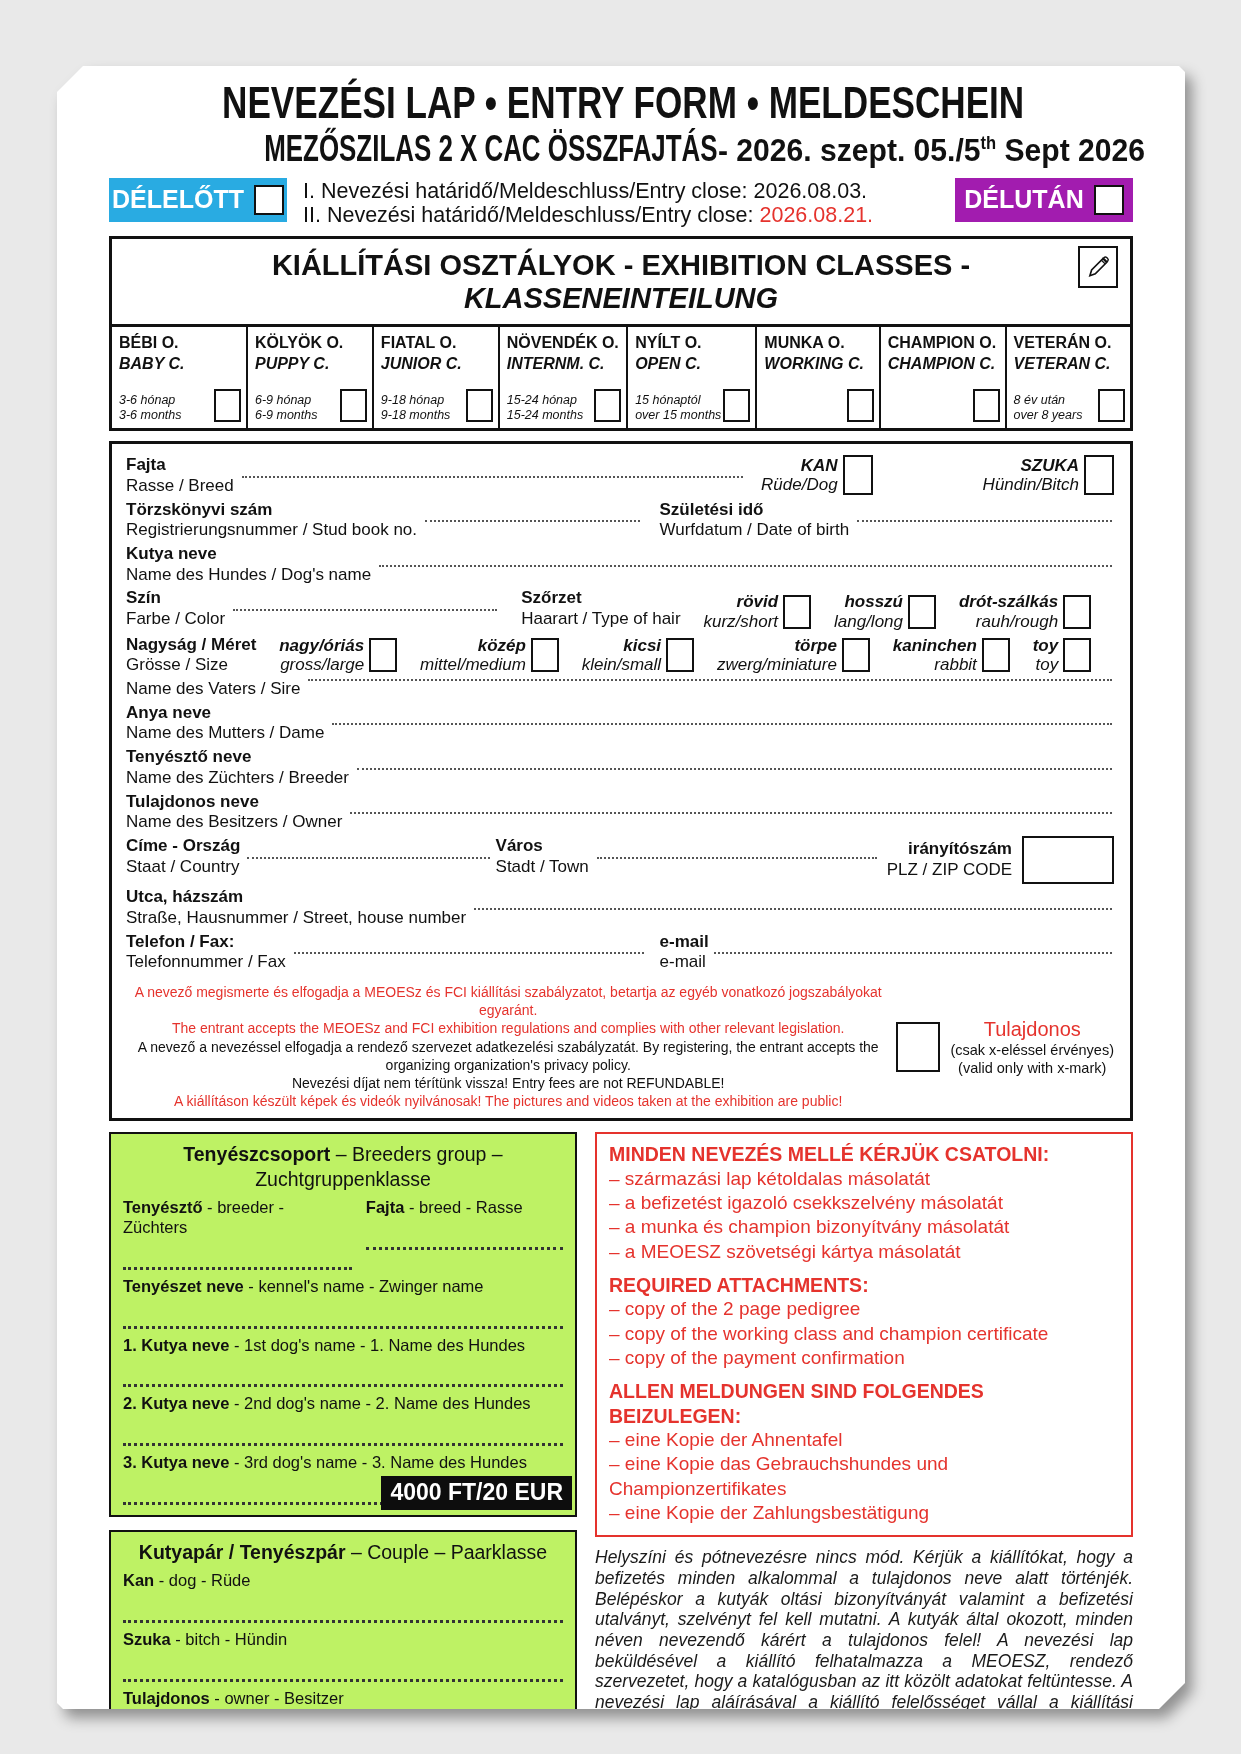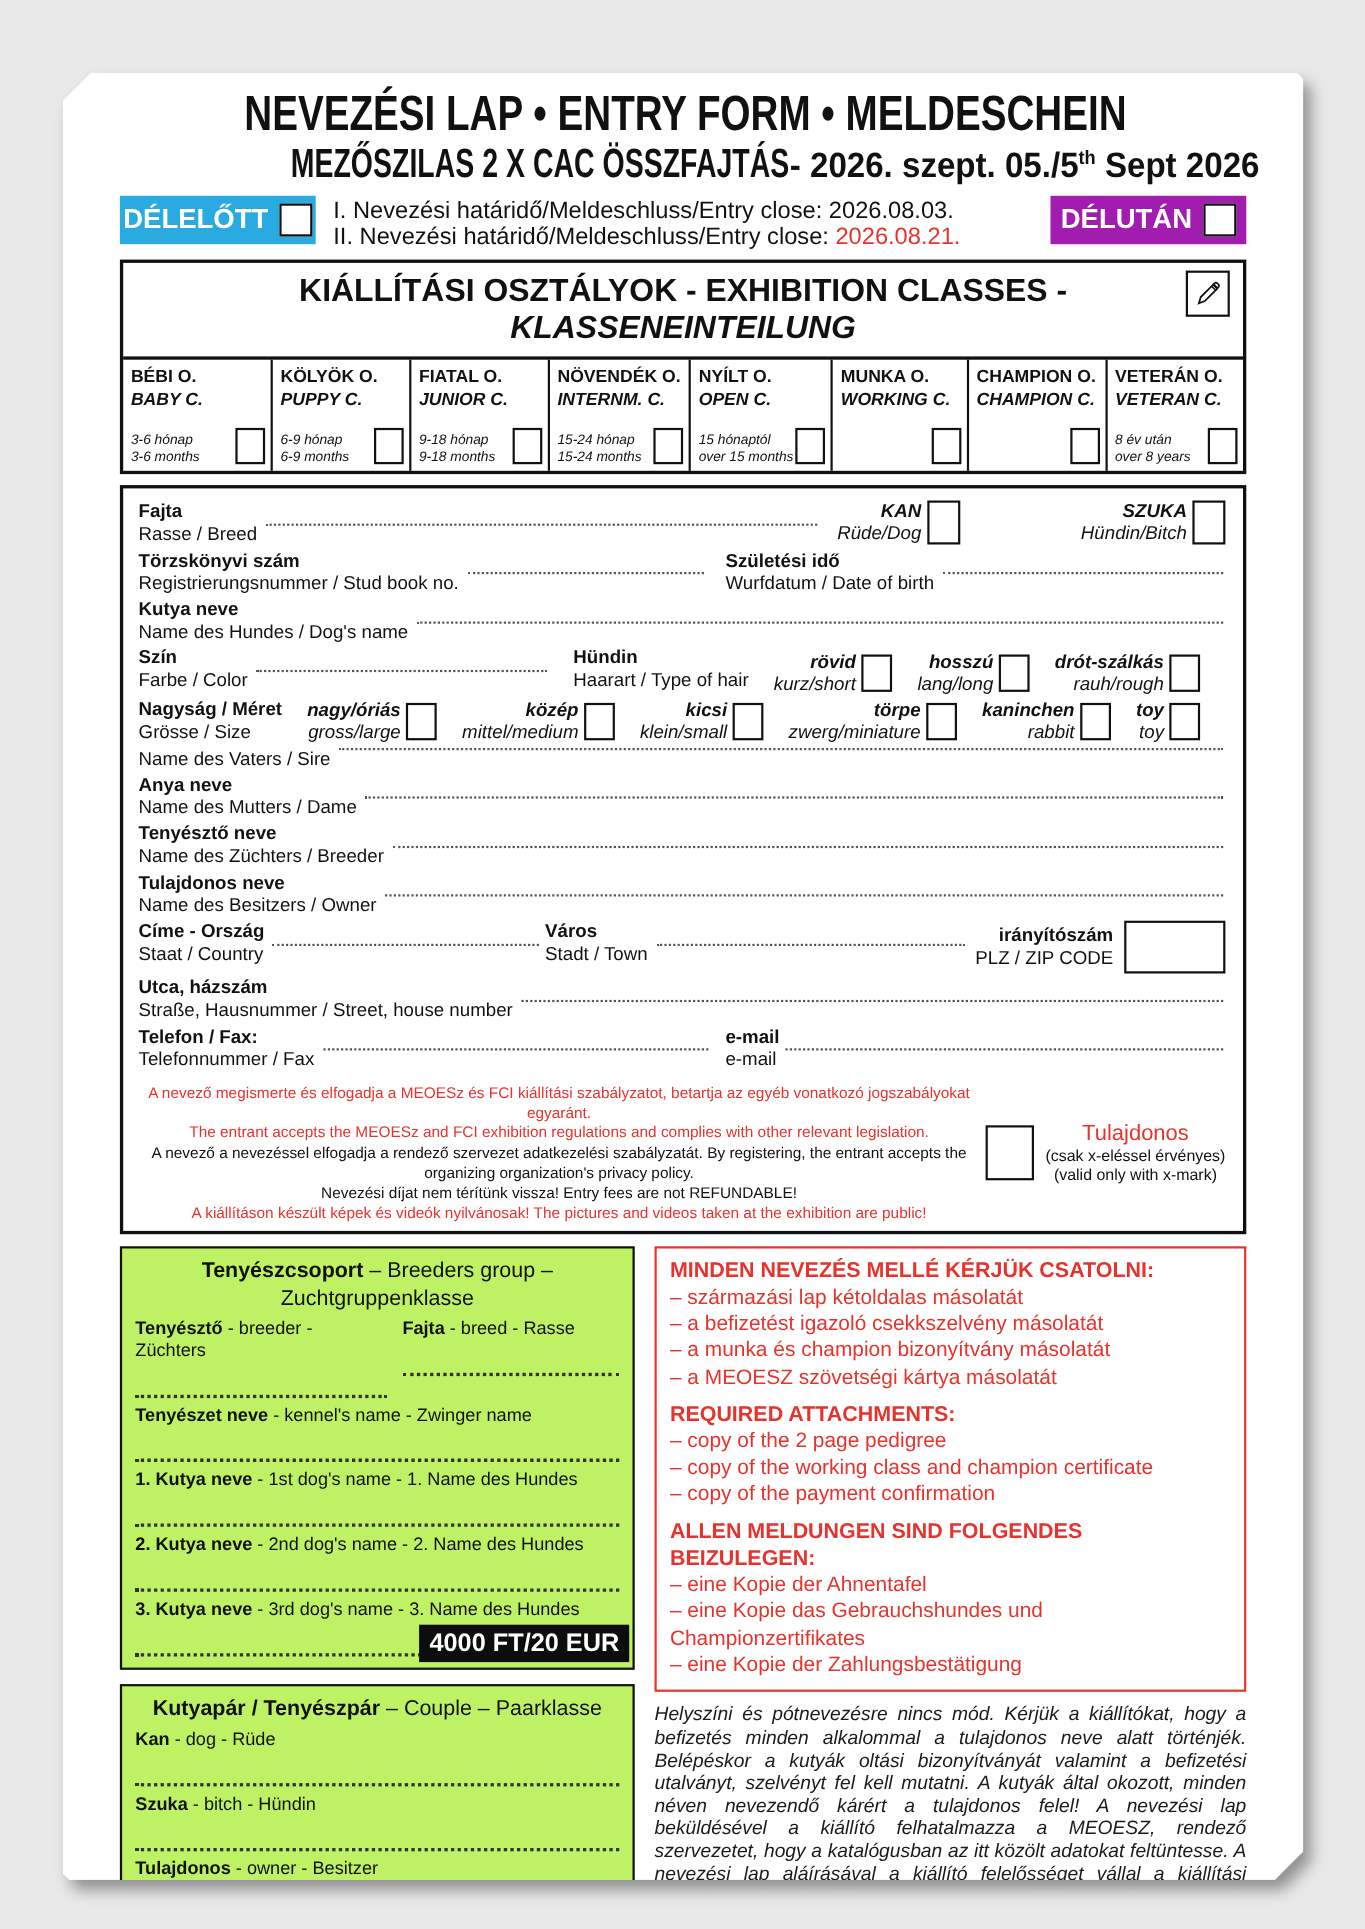--- a/index.html
+++ b/index.html
@@ -245,21 +245,21 @@
 
       <div class="frow" style="align-items:flex-start;">
         <div style="flex:0 0 40%;">
           <div class="b">Szín</div>
           <div class="line" style="padding-right:22px;">
               <span class="s">Farbe / Color</span>
               <span class="dots"></span>
             </div>
         </div>
         <div>
-          <div class="b">Hündin</div>
+          <div class="b">Szőrzet</div>
           <div class="s">Haarart / Type of hair</div>
         </div>
         <div class="grow" style="display:flex;justify-content:space-evenly;align-items:center;padding-top:4px;">
           <div class="opt">
             <span class="opt-labels"><span class="opt-l1">rövid</span><br><span class="opt-l2">kurz/short</span></span>
             <span class="cb"></span>
           </div>
           <div class="opt">
             <span class="opt-labels"><span class="opt-l1">hosszú</span><br><span class="opt-l2">lang/long</span></span>
             <span class="cb"></span>

